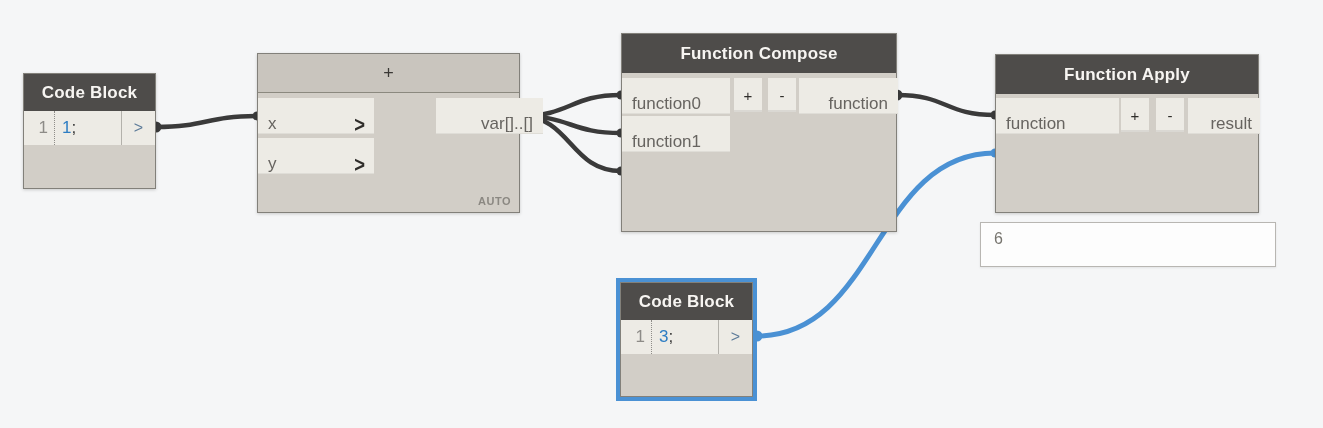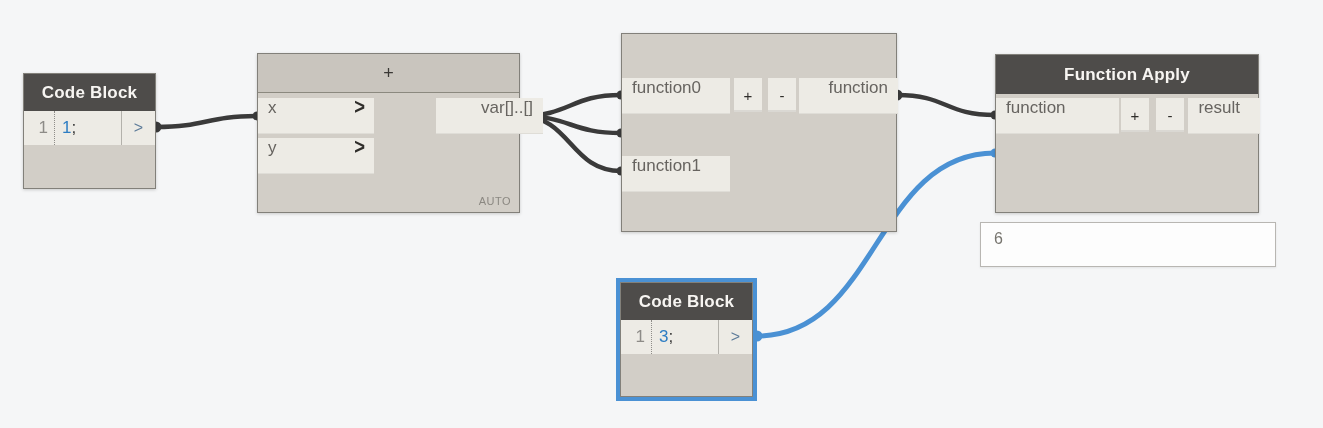--- a/index.html
+++ b/index.html
@@ -46,21 +46,21 @@
     height:39px;
     background:var(--nodeHeaderLight);
     color:#3a3835;
     border-bottom:1px solid #8b897f;
     font-weight:400;font-size:18px;
   }
   .port-row{
     position:absolute;
     height:36px;
     background:var(--portRow);
-    display:flex;align-items:flex-start;
+    display:flex;align-items:flex-end;
     padding:0 10px;
     font-size:17px;color:var(--portText);
     box-shadow:inset 0 -1px 0 rgba(0,0,0,.06);
   }
   .port-row.out{justify-content:flex-end;}
   .chevron{
     margin-left:auto;
     font-weight:900;font-size:16px;color:#2f2d2a;
     display:inline-block;transform:scale(1.15,1.35);
   }
@@ -69,21 +69,21 @@
     width:28px;height:34px;
     background:var(--portRow);
     border:none;
     font-size:15px;color:#2f2d2a;
     display:flex;align-items:center;justify-content:center;
     box-shadow:inset 0 -2px 0 rgba(0,0,0,.08);
     cursor:pointer;
   }
   .lacing-label{
     position:absolute;right:8px;bottom:5px;
-    font-size:11px;font-weight:400;letter-spacing:.5px;
+    font-size:11px;font-weight:700;letter-spacing:.5px;
     color:#8b8882;
   }
   
   .code-row{
     height:34px;
     background:var(--portRow);
     display:flex;align-items:stretch;
     font-size:17px;
   }
   .line-number{
@@ -162,41 +162,42 @@
       <span>y</span>
       <span class="chevron">&gt;</span>
     </div>
     <div class="port-row out" style="left:178px;top:44px;width:107px;">
       <span>var[]..[]</span>
     </div>
     <div class="lacing-label">AUTO</div>
   </div>
 
   <div class="node" style="left:621px;top:33px;width:276px;height:199px;">
+    <div class="node-header" style="height:39px;">Function Compose</div>
     <div class="port-row" style="left:0;top:44px;width:108px;">
       <span>function0</span>
     </div>
-    <div class="port-row" style="left:0;top:82px;width:108px;margin-top:40px;">
+    <div class="port-row" style="left:0;top:82px;width:108px;">
       <span>function1</span>
     </div>
     <button class="pm-btn" style="left:112px;top:44px;">+</button>
     <button class="pm-btn" style="left:146px;top:44px;">-</button>
     <div class="port-row out" style="left:177px;top:44px;width:99px;">
       <span>function</span>
     </div>
   </div>
 
   <div class="node" style="left:995px;top:54px;width:264px;height:159px;">
     <div class="node-header" style="height:39px;">Function Apply</div>
     <div class="port-row" style="left:0;top:43px;width:123px;">
       <span>function</span>
     </div>
     <button class="pm-btn" style="left:125px;top:43px;">+</button>
     <button class="pm-btn" style="left:160px;top:43px;">-</button>
-    <div class="port-row out" style="left:192px;top:43px;width:72px;padding-right:20px;">
+    <div class="port-row out" style="left:192px;top:43px;width:72px;padding-right:8px;">
       <span>result</span>
     </div>
   </div>
 
   <div class="preview-bubble" style="left:980px;top:222px;width:296px;height:45px;">
     <span>6</span>
   </div>
 
   <div class="node selected" style="left:620px;top:282px;width:133px;height:115px;display:flex;flex-direction:column;">
     <div class="node-header">Code Block</div>

